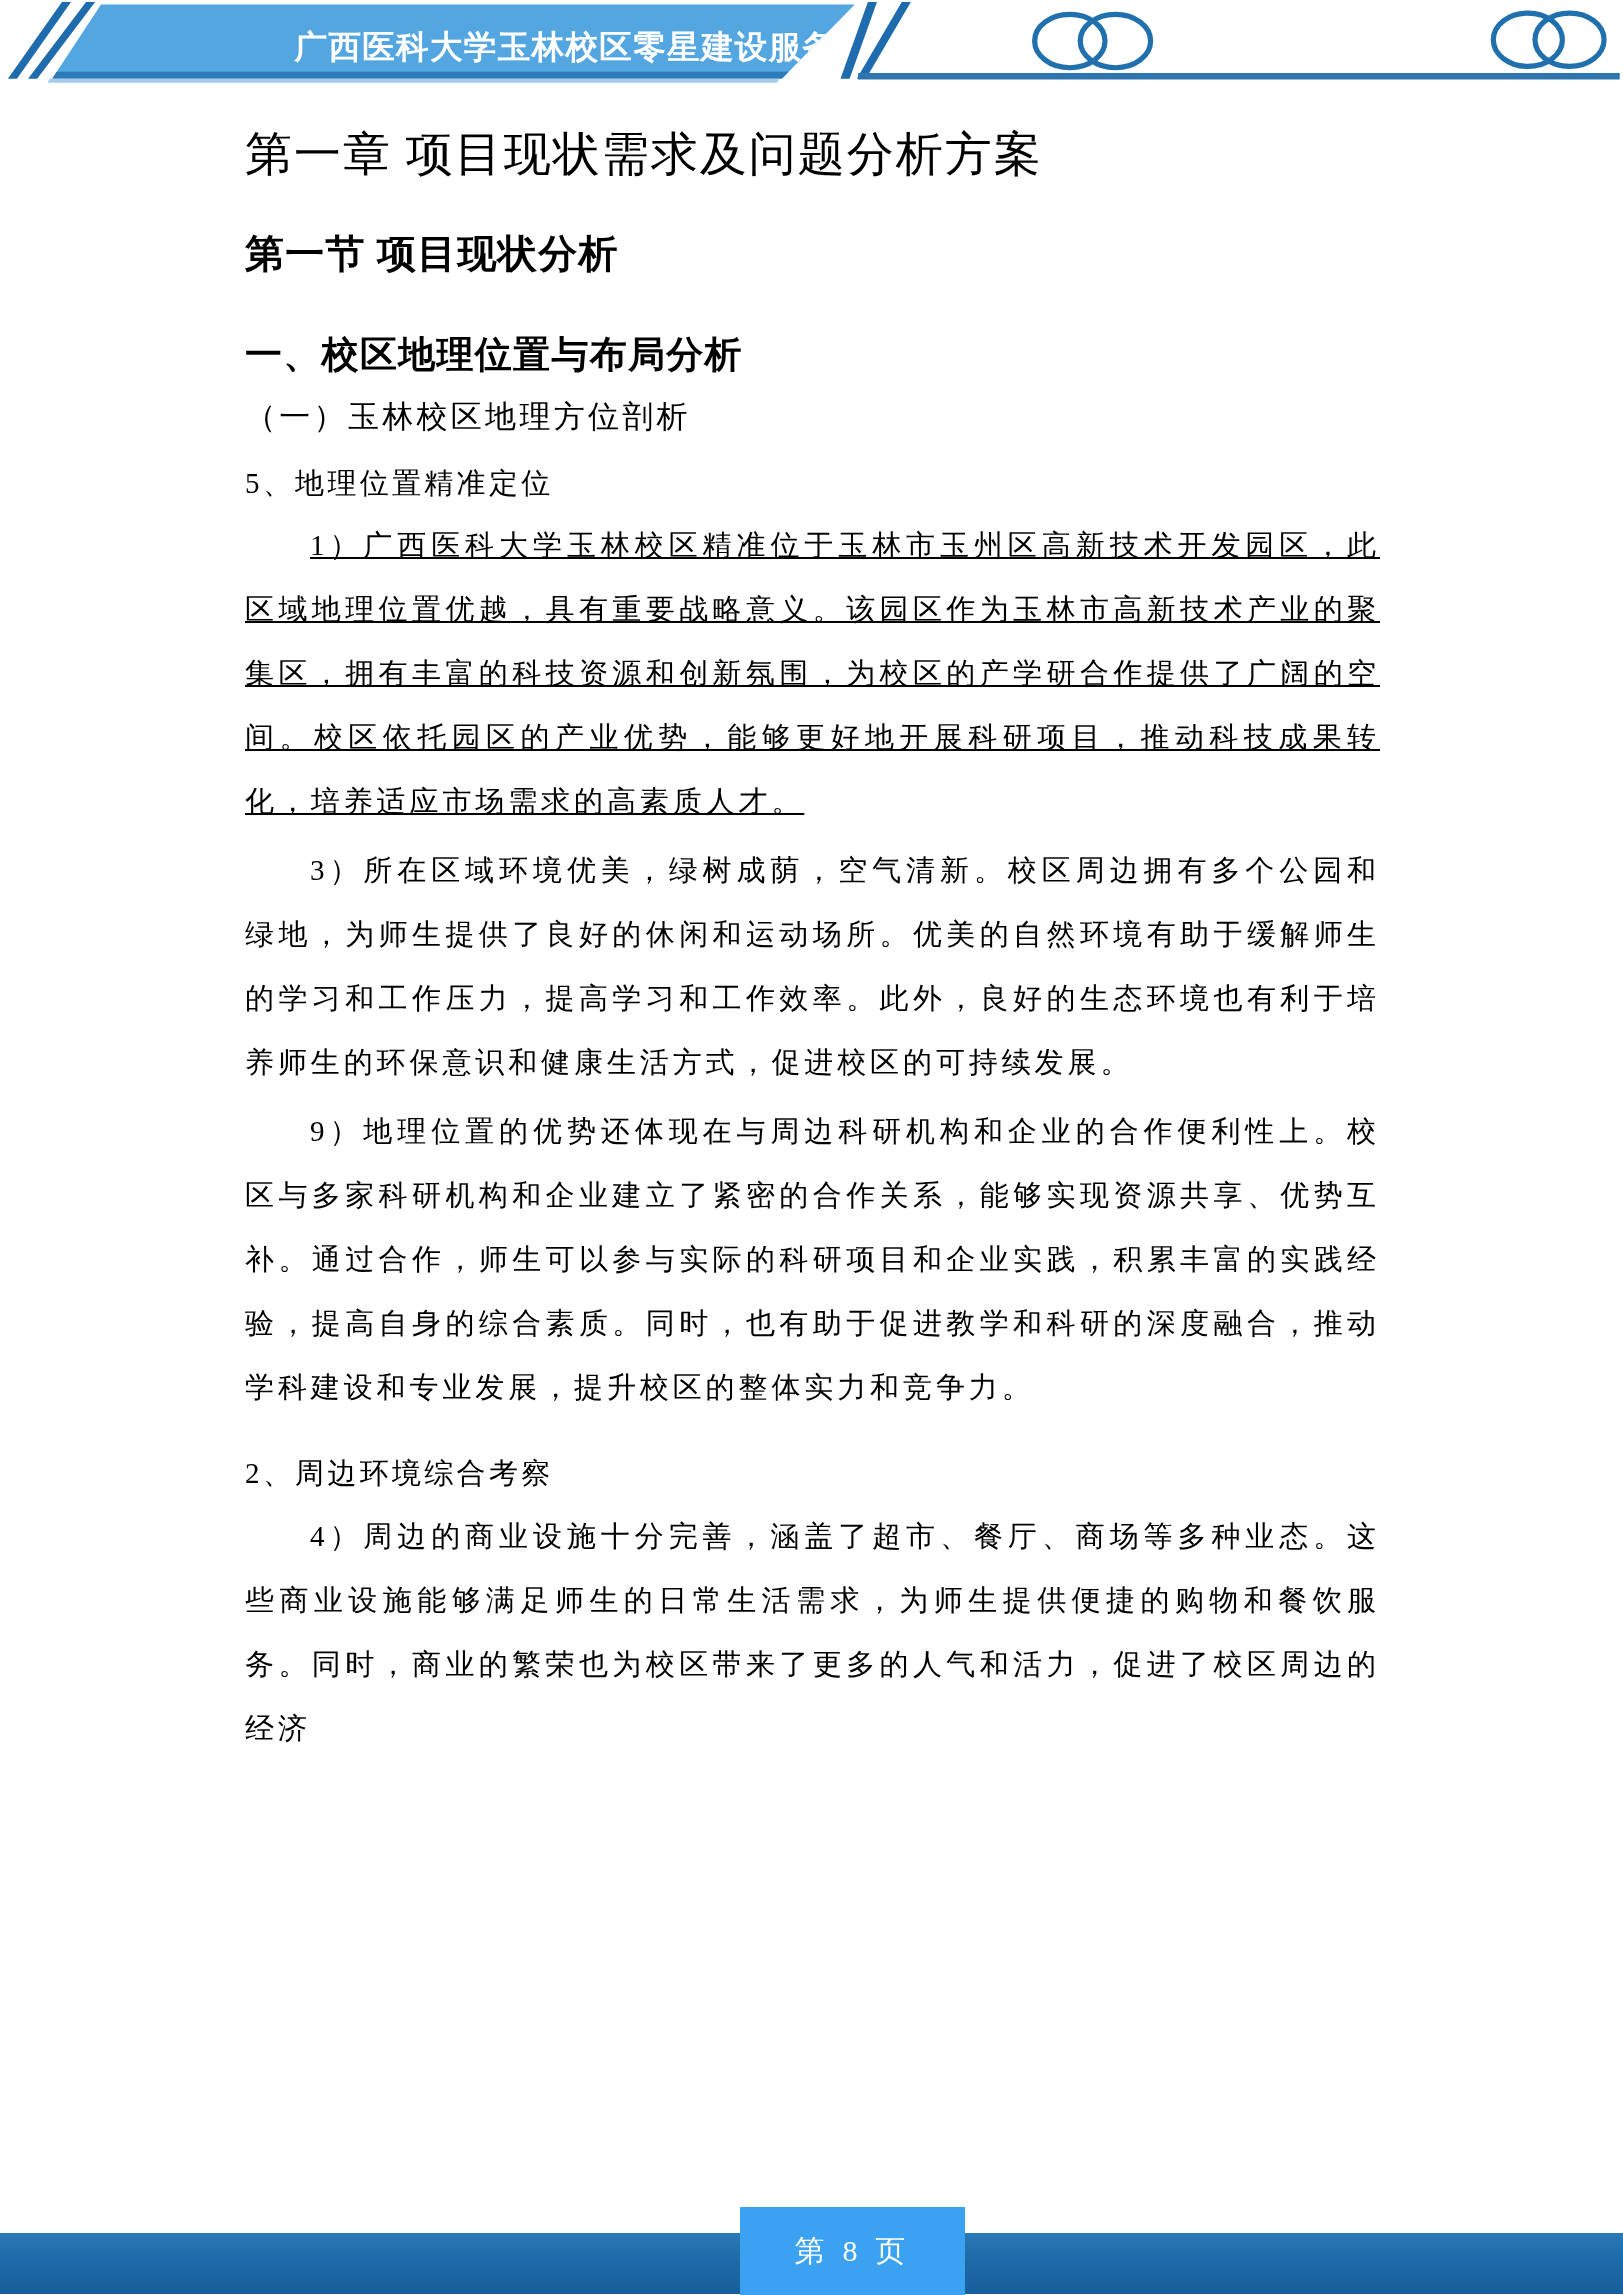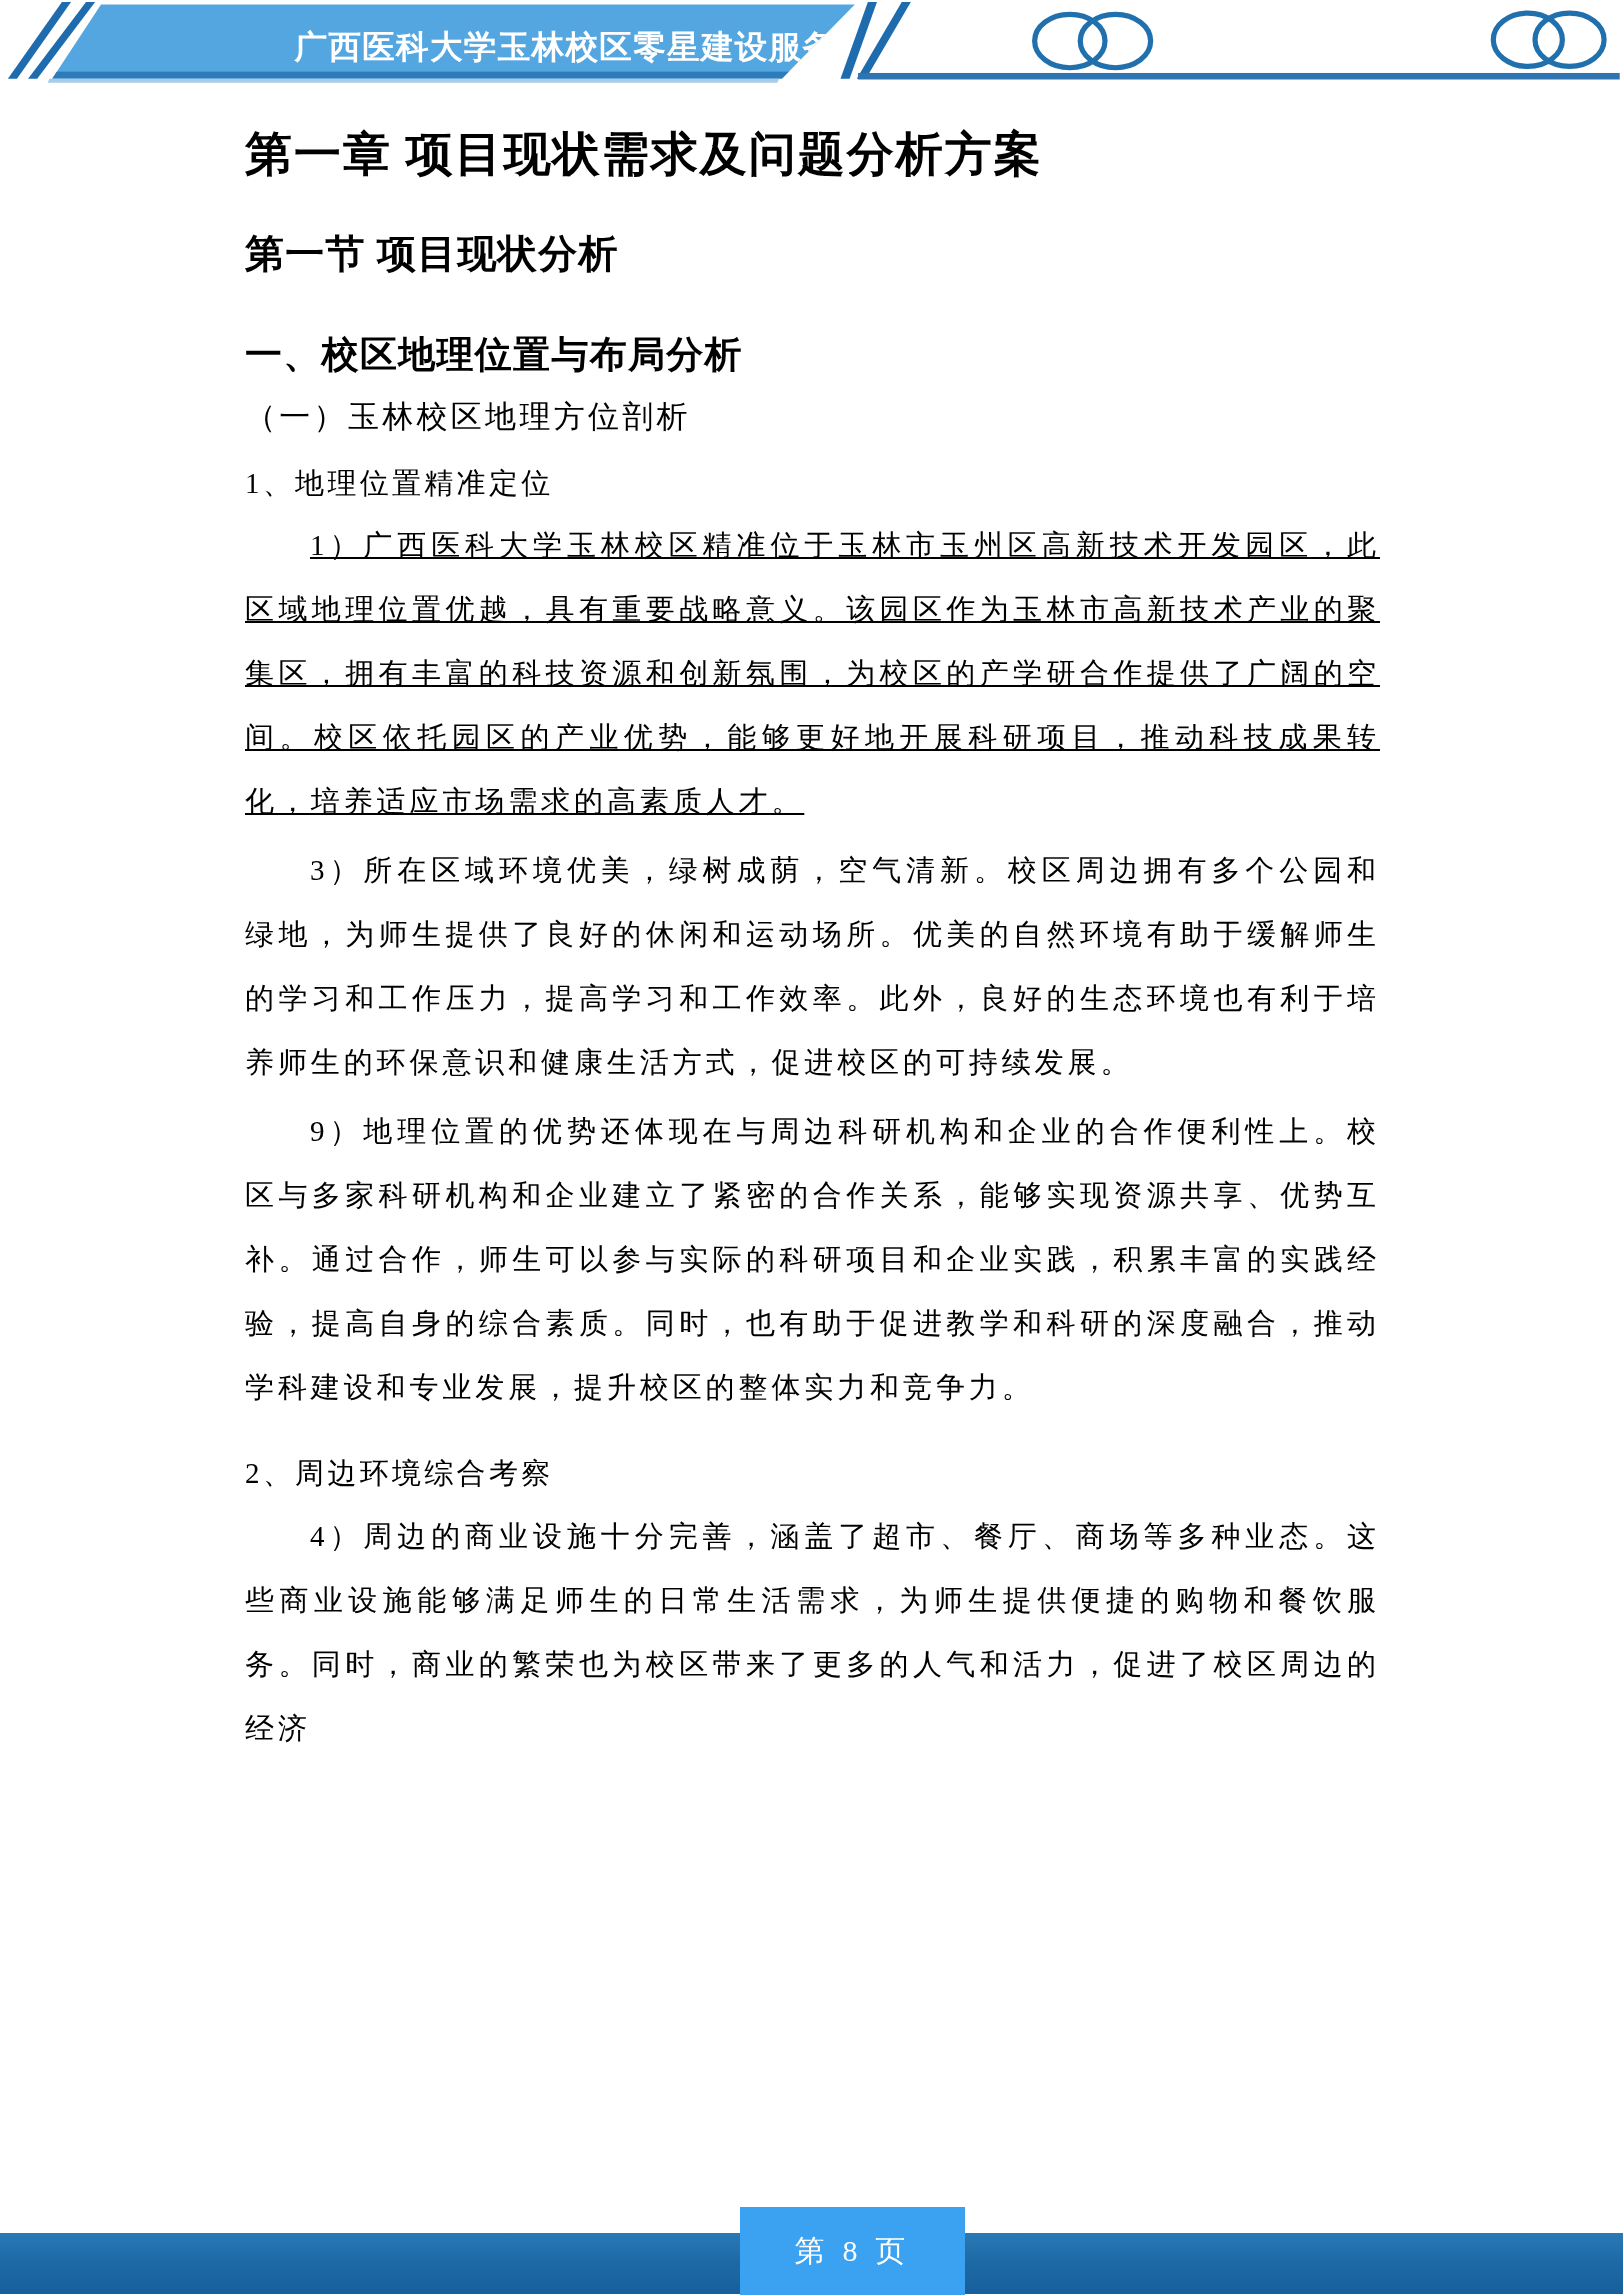--- a/index.html
+++ b/index.html
@@ -11,21 +11,21 @@
     font-family:"Liberation Serif","DejaVu Serif",serif;
     color:#000;
   }
   .header-svg{position:absolute;left:0;top:0;}
   .content{
     position:relative;
     margin:0 243px 0 245px;
     width:1135px;
   }
   .chapter-title{
-    font-size:47px;line-height:52px;font-weight:bold;
+    font-size:47px;line-height:52px;font-weight:normal;
     margin:128px 0 0 0;letter-spacing:2px;white-space:nowrap;
   }
   .section-title{
     font-size:39px;line-height:43px;font-weight:bold;
     margin:52px 0 0 0;letter-spacing:1.3px;white-space:nowrap;
   }
   .sub1-title{
     font-size:37px;line-height:41px;font-weight:bold;
     margin:59px 0 0 0;letter-spacing:1.3px;white-space:nowrap;
   }
@@ -98,21 +98,21 @@
 
   <div class="content">
     <div class="chapter-title">第一章 项目现状需求及问题分析方案</div>
 
     <div class="section-title">第一节 项目现状分析</div>
 
     <div class="sub1-title">一、校区地理位置与布局分析</div>
 
     <div class="sub2-title">（一）玉林校区地理方位剖析</div>
 
-    <div class="list-title">1、地理位置精准定位</div>
+    <div class="list-title">5、地理位置精准定位</div>
 
     <div class="para para-first">1）广西医科大学玉林校区精准位于玉林市玉州区高新技术开发园区，此区域地理位置优越，具有重要战略意义。该园区作为玉林市高新技术产业的聚集区，拥有丰富的科技资源和创新氛围，为校区的产学研合作提供了广阔的空间。校区依托园区的产业优势，能够更好地开展科研项目，推动科技成果转化，培养适应市场需求的高素质人才。</div>
     <div class="para">3）所在区域环境优美，绿树成荫，空气清新。校区周边拥有多个公园和绿地，为师生提供了良好的休闲和运动场所。优美的自然环境有助于缓解师生的学习和工作压力，提高学习和工作效率。此外，良好的生态环境也有利于培养师生的环保意识和健康生活方式，促进校区的可持续发展。</div>
     <div class="para">9）地理位置的优势还体现在与周边科研机构和企业的合作便利性上。校区与多家科研机构和企业建立了紧密的合作关系，能够实现资源共享、优势互补。通过合作，师生可以参与实际的科研项目和企业实践，积累丰富的实践经验，提高自身的综合素质。同时，也有助于促进教学和科研的深度融合，推动学科建设和专业发展，提升校区的整体实力和竞争力。</div>
 
     <div class="list-title list-title-2">2、周边环境综合考察</div>
 
     <div class="para para-last">4）周边的商业设施十分完善，涵盖了超市、餐厅、商场等多种业态。这些商业设施能够满足师生的日常生活需求，为师生提供便捷的购物和餐饮服务。同时，商业的繁荣也为校区带来了更多的人气和活力，促进了校区周边的经济</div>
   </div>
 

